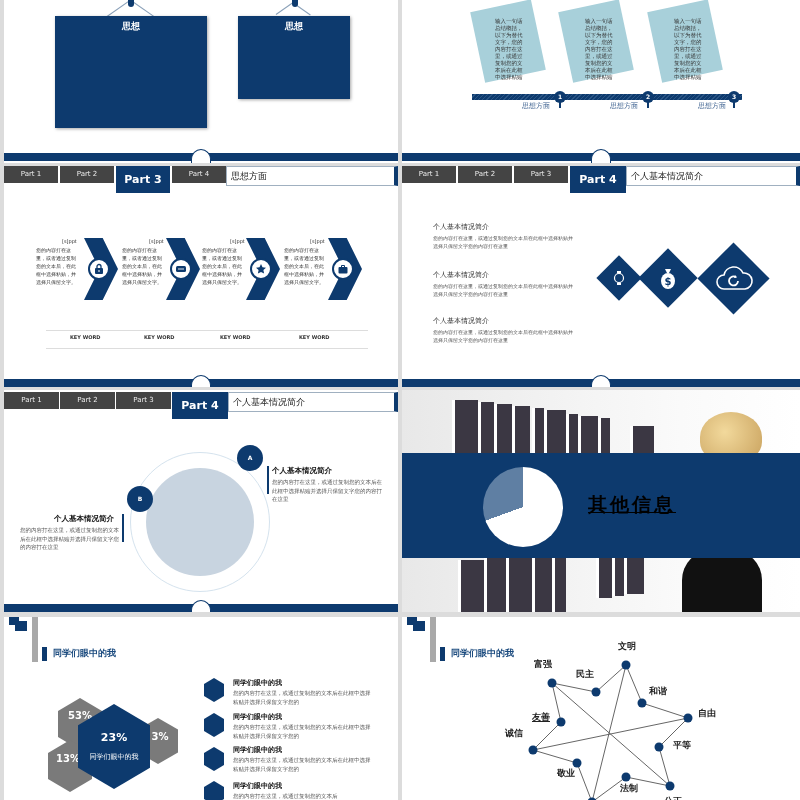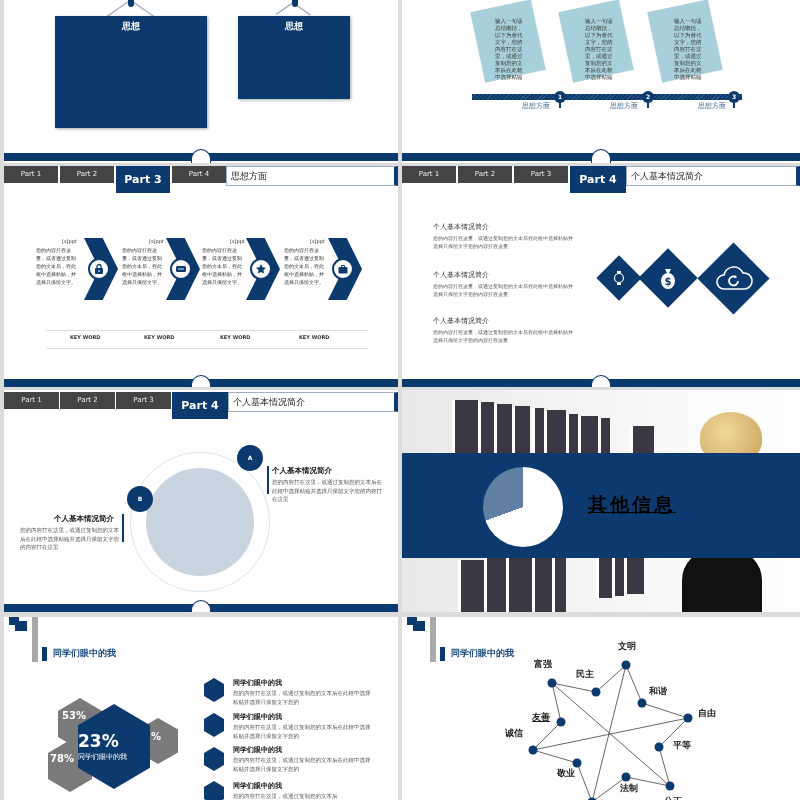--- a/index.html
+++ b/index.html
@@ -57,21 +57,21 @@
   .binder { position: absolute; background: #3b3743; border-left: 3px solid #fff; }
   .person-hair { position: absolute; border-radius: 50% 50% 40% 40%; background: radial-gradient(circle at 40% 40%, #f2d99c, #c9a25e); }
   .person-body { position: absolute; background: #111; border-radius: 30px 30px 0 0; }
   .band { position: absolute; left: 0; right: 0; background: #0d3a6e; }
   .donut { position: absolute; border-radius: 50%; }
 
   
   .corner-mark { position: absolute; background: #0d3a6e; }
   .grey-bar { position: absolute; background: #a9a9a9; }
   .hex { position: absolute; clip-path: polygon(50% 0, 100% 25%, 100% 75%, 50% 100%, 0 75%, 0 25%); }
-  .hex-label { position: absolute; color: #fff; font-weight: bold; }
+  .hex-label { position: absolute; color: #fff; font-weight: bold; text-align: center; }
   .small-hex { position: absolute; width: 20px; height: 24px; background: #0d3a6e; clip-path: polygon(50% 0, 100% 25%, 100% 75%, 50% 100%, 0 75%, 0 25%); }
   .li-title { position: absolute; font-size: 7px; font-weight: bold; color: #111; }
   .li-body { position: absolute; font-size: 5.5px; line-height: 9px; color: #555; }
 
   
   .net-label { position: absolute; font-size: 9px; font-weight: bold; color: #222; }
 </style>
 </head>
 <body>
 
@@ -273,25 +273,25 @@
 <div class="slide" style="left:4px; top:617px; width:394px; height:183px;">
   <div class="corner-mark" style="left:5px; top:0; width:10px; height:8px;"></div>
   <div class="corner-mark" style="left:11px; top:4px; width:12px; height:10px;"></div>
   <div class="grey-bar" style="left:28px; top:0; width:6px; height:45px;"></div>
   <div class="corner-mark" style="left:38px; top:30px; width:5px; height:14px;"></div>
   <div style="position:absolute; left:49px; top:30px; font-size:9px; font-weight:bold; color:#1a4a7e;">同学们眼中的我</div>
 
   <div class="hex" style="left:54px; top:81px; width:44px; height:52px; background:#7a7a7a;"></div>
   <div class="hex-label" style="left:58px; top:93px; width:36px; font-size:10px;">53%</div>
   <div class="hex" style="left:44px; top:123px; width:44px; height:52px; background:#7a7a7a;"></div>
-  <div class="hex-label" style="left:46px; top:136px; width:36px; font-size:10px;">78%</div>
+  <div class="hex-label" style="left:46px; top:136px; width:36px; font-size:10px;">13%</div>
   <div class="hex" style="left:134px; top:101px; width:40px; height:46px; background:#7a7a7a;"></div>
   <div class="hex-label" style="left:140px; top:114px; width:32px; font-size:10px;">3%</div>
   <div class="hex" style="left:74px; top:87px; width:72px; height:85px; background:#0d3a6e;"></div>
-  <div class="hex-label" style="left:74px; top:114px; width:72px; font-size:17px;">23%</div>
+  <div class="hex-label" style="left:74px; top:114px; width:72px; font-size:11px;">23%</div>
   <div class="hex-label" style="left:74px; top:135px; width:72px; font-size:7px; font-weight:normal;">同学们眼中的我</div>
 
   <div class="small-hex" style="left:200px; top:61px;"></div>
   <div class="li-title" style="left:229px; top:61px;">同学们眼中的我</div>
   <div class="li-body" style="left:229px; top:72px; width:140px;">您的内容打在这里，或通过复制您的文本后在此框中选择粘贴并选择只保留文字您的</div>
   <div class="small-hex" style="left:200px; top:96px;"></div>
   <div class="li-title" style="left:229px; top:95px;">同学们眼中的我</div>
   <div class="li-body" style="left:229px; top:106px; width:140px;">您的内容打在这里，或通过复制您的文本后在此框中选择粘贴并选择只保留文字您的</div>
   <div class="small-hex" style="left:200px; top:130px;"></div>
   <div class="li-title" style="left:229px; top:128px;">同学们眼中的我</div>

